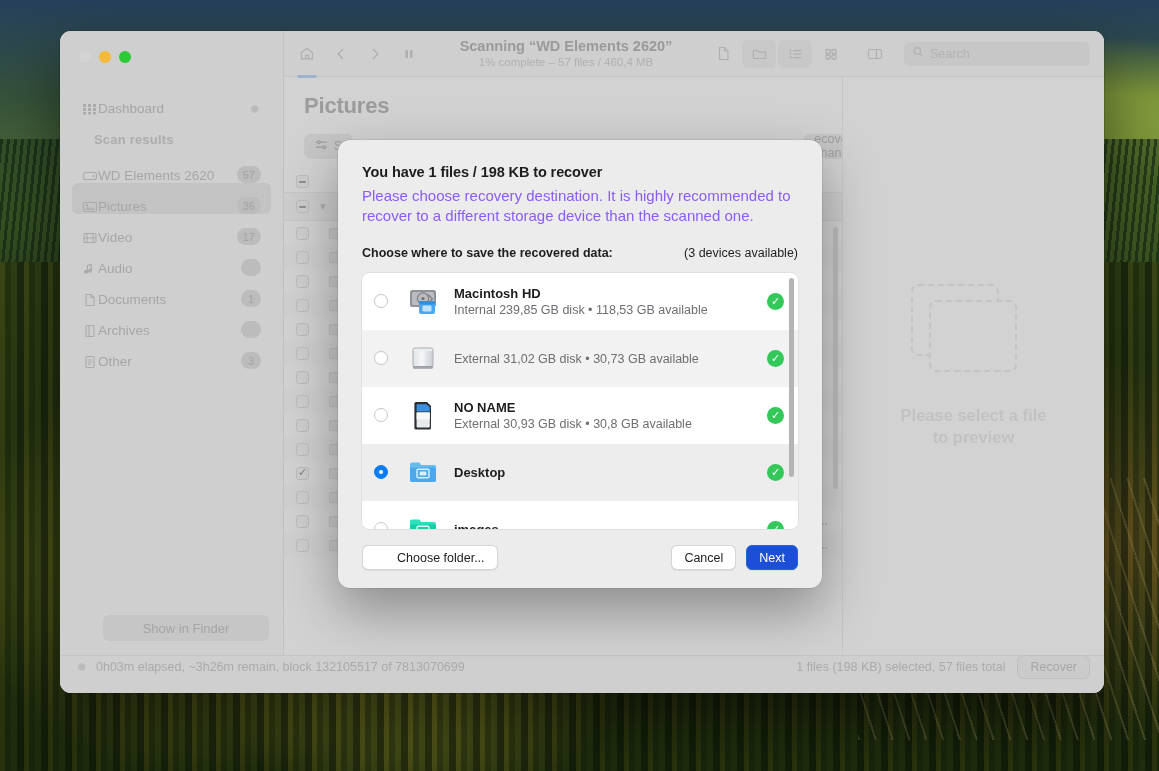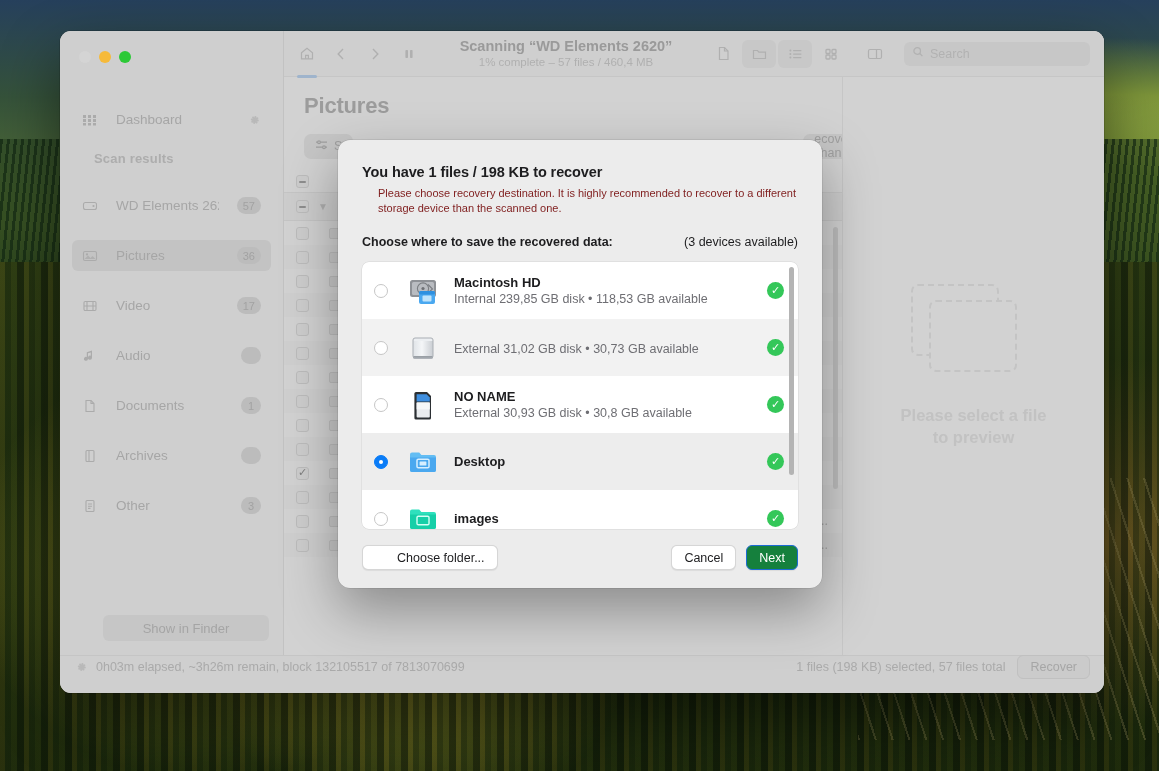--- a/index.html
+++ b/index.html
@@ -65,23 +65,23 @@
     border-right: .5px solid #c2c2c2;
   }
   .traffic { display: flex; gap: 8px; padding: 20px 0 0 19px; height: 46px; }
   .light { width: 12px; height: 12px; border-radius: 50%; }
   .light.red { background: #d4d4d4; }
   .light.yellow { background: #f6ba3a; }
   .light.green { background: #2dc937; }
 
   .side-top { padding: 8px 12px 0 12px; }
   .side-row {
-    display: flex; align-items: center; gap: 18px;
+    display: flex; align-items: flex-end; gap: 0;
     height: 31px; padding: 0 10px; border-radius: 6px;
-    color: #a6a6a6; font-size: 13.5px; cursor: default; margin-top: 19px;
+    color: #a6a6a6; font-size: 13.5px; cursor: default;
   }
   .side-row.selected { background: #c3c3c3; }
   .side-row .label { flex: 1; white-space: nowrap; overflow: hidden; }
   .side-row .count {
     background: #bcbcbc; color: #a2a2a2; font-size: 11px;
     min-width: 20px; height: 17px; border-radius: 9px;
     display: flex; align-items: center; justify-content: center; padding: 0 6px;
   }
   .side-head {
     font-size: 13px; color: #adadad; font-weight: 600;
@@ -224,22 +224,22 @@
     position: absolute; left: 338px; top: 140px; width: 484px; height: 448px;
     background: #ececec; border-radius: 12px;
     box-shadow: 0 22px 54px rgba(0,0,0,.34), 0 0 0 .5px rgba(0,0,0,.14);
     display: flex; flex-direction: column; overflow: hidden;
   }
   #dlg-title {
     font-size: 14.5px; font-weight: 700; color: #1d1d1f;
     padding: 24px 24px 0 24px; letter-spacing: -.1px;
   }
   #dlg-desc {
-    font-size: 11px; color: #7f1d1d; line-height: 1.32;
-    padding: 6px 24px 0 40px;
+    font-size: 15px; color: #8b5cf6; line-height: 1.32;
+    padding: 6px 24px 0 24px;
   }
   #dlg-choose {
     display: flex; align-items: baseline; padding: 20px 24px 0 24px;
   }
   #dlg-choose .lbl { font-size: 12.5px; font-weight: 700; color: #1d1d1f; }
   #dlg-choose .avail { margin-left: auto; font-size: 12.5px; color: #1d1d1f; }
 
   #dev-list {
     margin: 13px 24px 0 24px; background: #fff; border-radius: 7px;
     flex: 1; overflow: hidden; position: relative;
@@ -281,21 +281,21 @@
   #dlg-footer {
     display: flex; align-items: center; gap: 10px;
     padding: 16px 24px 18px 24px;
   }
   .btn {
     height: 25px; padding: 0 12px; border-radius: 6px; font-size: 12.5px;
     font-family: inherit; border: .5px solid rgba(0,0,0,.16);
     background: #fff; color: #1d1d1f; display: flex; align-items: center;
     box-shadow: 0 .5px 1px rgba(0,0,0,.07);
   }
-  .btn.primary { background: #15803d; border-color: #1b6bd4; color: #fff; }
+  .btn.primary { background: #1d4ed8; border-color: #1b6bd4; color: #fff; }
   #choose-folder-btn { margin-right: auto; padding-left: 34px; }
 </style>
 </head>
 <body>
 
 <div id="wallpaper">
   <div class="wp-sky"></div>
   <div class="wp-hills"></div>
   <div class="wp-forest-far"></div>
   <div class="wp-forest-near"></div>

